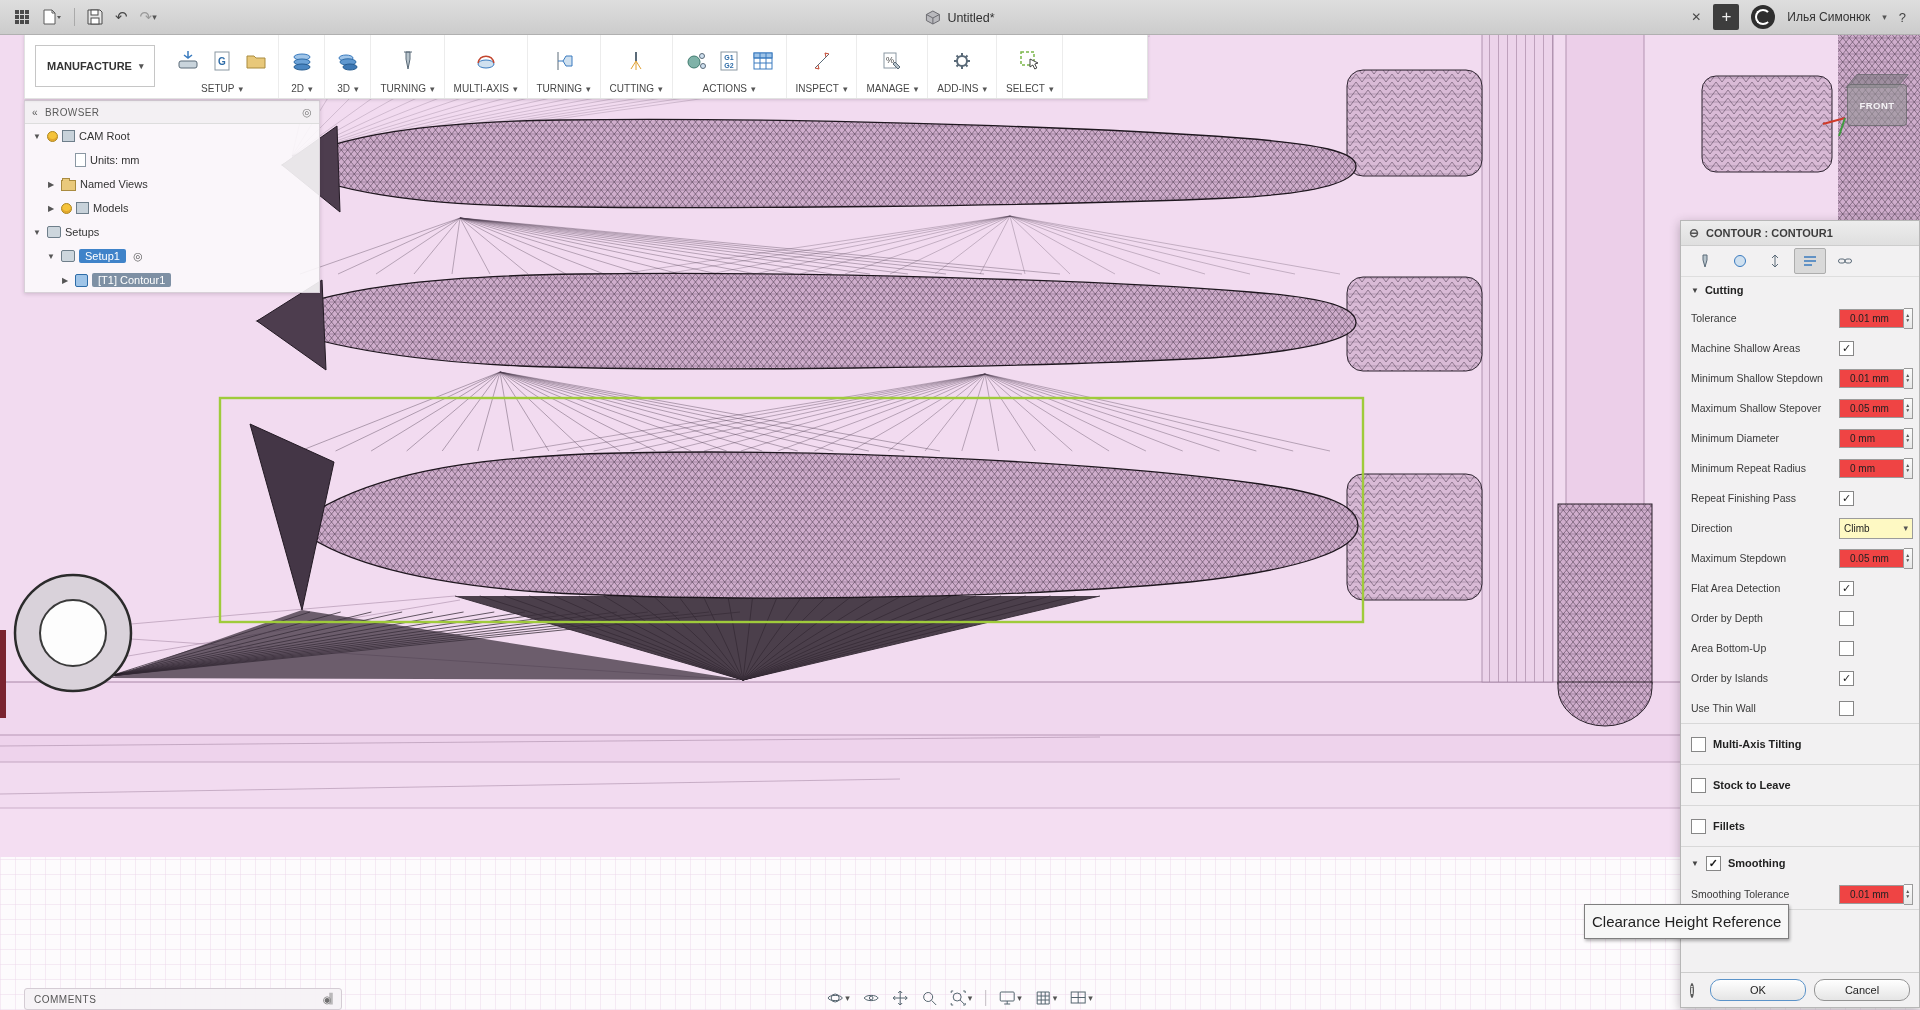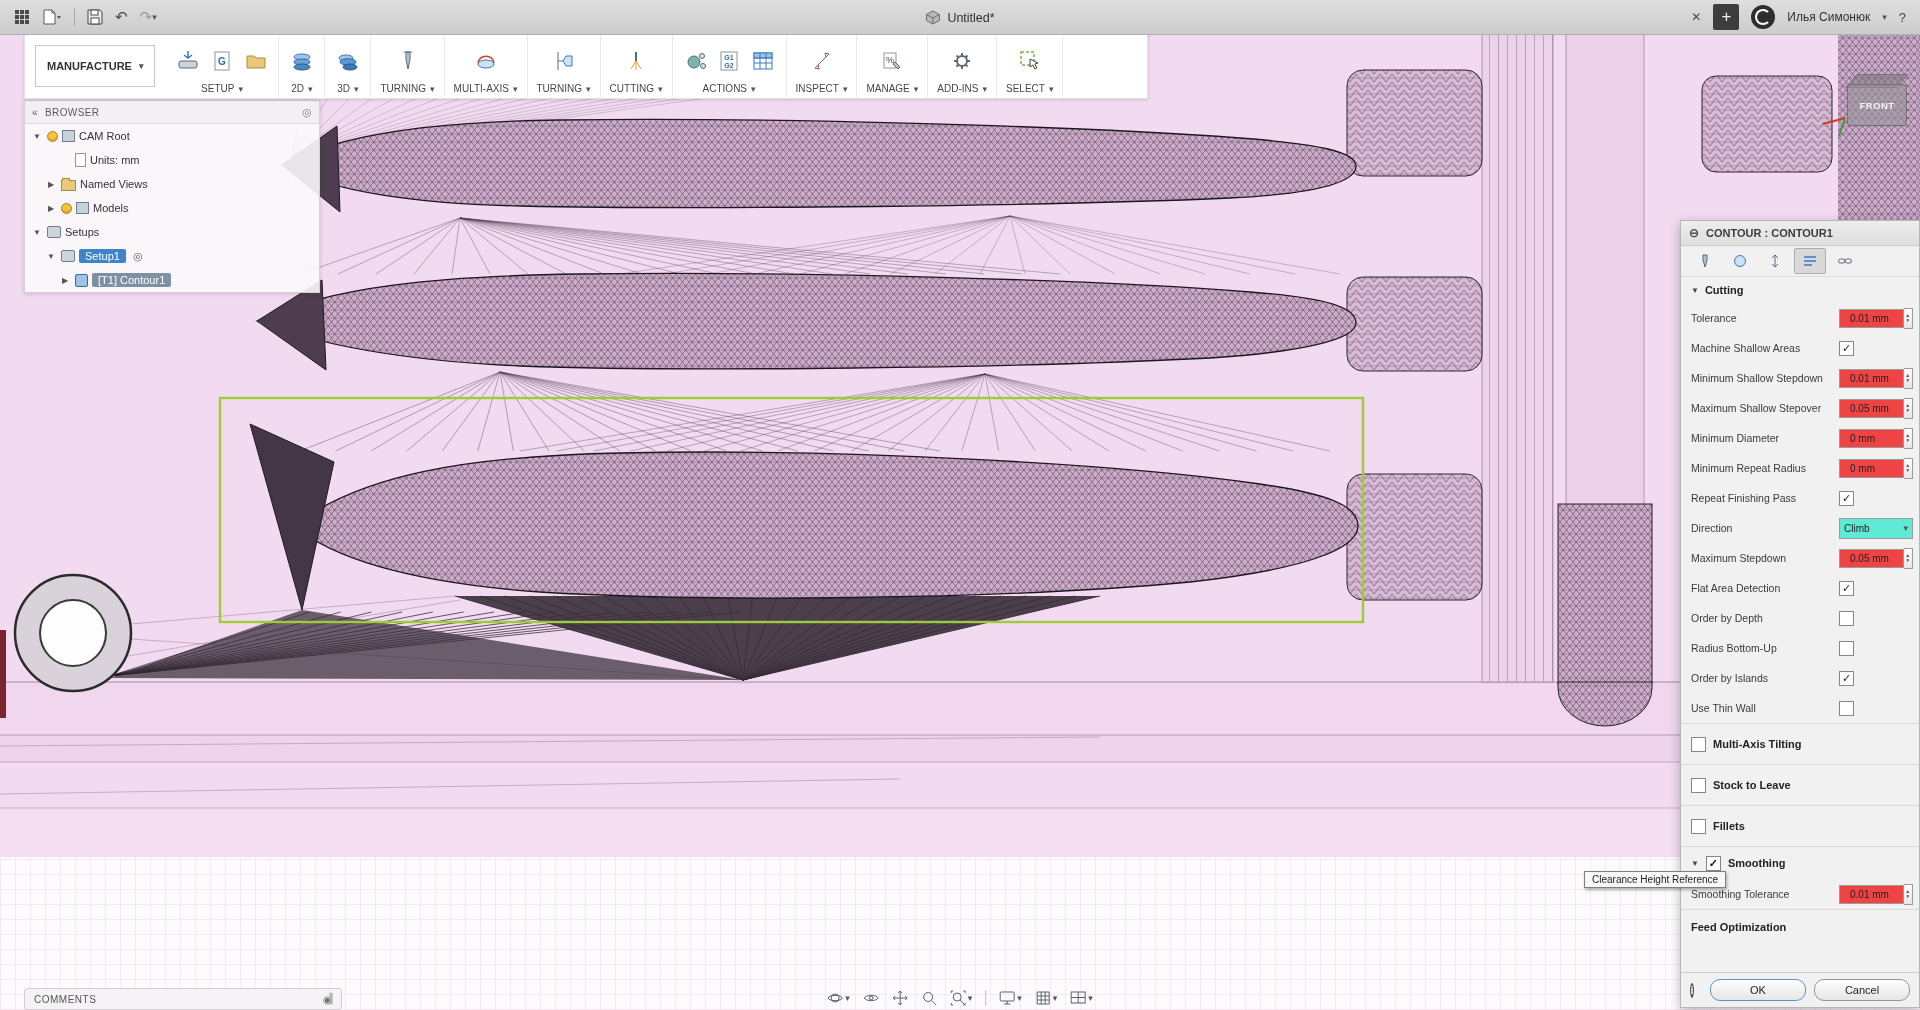--- a/index.html
+++ b/index.html
@@ -71,36 +71,36 @@
   .dg-tab.sel{background:#d9d9d9;border-color:#adadad}
   .sec-h{flex:none;display:flex;align-items:center;gap:6px;font-weight:bold;padding:0 10px;height:26px;color:#222}
   .tri{font-size:8px;color:#444}
   .row{height:30px;flex:none;display:flex;align-items:center;padding:0 6px 0 10px}
   .row .lbl{flex:1;font-size:10.5px;color:#3a3a3a;overflow:hidden;white-space:nowrap}
   .ctrl{width:74px;flex:none;display:flex;align-items:center}
   .numbox{width:56px;height:17px;background:#ef4444;border:1px solid #9b9b9b;font-size:10px;color:#222;
     display:flex;align-items:center;padding:0 10px;white-space:nowrap;overflow:hidden}
   .spin{width:11px;height:19px;border:1px solid #9b9b9b;border-left:none;background:linear-gradient(#fbfbfb,#e7e7e7);
     display:flex;flex-direction:column;align-items:center;justify-content:center;font-size:5px;line-height:5px;color:#555}
-  .selbox{width:70px;height:19px;background:#5eead4;border:1px solid #9b9b9b;font-size:10px;color:#222;
+  .selbox{width:70px;height:19px;background:#fef9c3;border:1px solid #9b9b9b;font-size:10px;color:#222;
     display:flex;align-items:center;padding:0 4px;justify-content:space-between}
   .cb{width:13px;height:13px;background:#fff;border:1px solid #878787;display:flex;align-items:center;
     justify-content:center;font-size:11px;line-height:11px;color:#1d1d1d;flex:none}
   .grp{flex:none;height:40px;border-top:1px solid #d8d8d8;display:flex;align-items:center;gap:7px;
     padding:0 10px;font-weight:bold;color:#222}
   .dg-fill{flex:1}
   .dg-bottom{flex:none;height:34px;border-top:1px solid #cdcdcd;display:flex;align-items:center;gap:8px;padding:0 9px}
   .info{width:15px;height:15px;border-radius:50%;background:#5a5a5a;color:#fff;font-size:10px;font-weight:bold;
     display:flex;align-items:center;justify-content:center}
   .btn{min-width:52px;height:20px;border:1px solid #949494;border-radius:10px;font-size:11px;color:#222;
     background:linear-gradient(#ffffff,#e5e5e5);display:flex;align-items:center;justify-content:center;padding:0 21px}
   .btn.ok{border-color:#5b93c9}
   
-  .tooltip{position:absolute;left:1584px;top:871px;z-index:70;background:#f7f7f7;border:1px solid #7e7e7e;
-    padding:2px 7px;font-size:10px;color:#222;box-shadow:1px 2px 3px rgba(0,0,0,.3);white-space:nowrap}
+  .tooltip{position:absolute;left:1584px;top:904px;z-index:70;background:#f7f7f7;border:1px solid #7e7e7e;
+    padding:8px 7px;font-size:15px;color:#222;box-shadow:1px 2px 3px rgba(0,0,0,.3);white-space:nowrap}
   
   .comments{position:absolute;left:24px;top:988px;width:298px;height:20px;z-index:40;
     background:rgba(245,242,245,.95);border:1px solid #d4ccd4;border-radius:3px;
     display:flex;align-items:center;padding:0 9px;font-size:10px;color:#555;letter-spacing:.5px}
   .comments .dot{margin-left:auto;color:#707070;font-size:10px}
   .c-handle{position:absolute;left:328px;top:991px;color:#8a8a8a;font-size:12px;z-index:40}
   .navbar{position:absolute;left:50%;top:986px;transform:translateX(-50%);display:flex;align-items:center;
     gap:5px;z-index:40}
   .nav-btn{height:24px;padding:0 4px;display:flex;align-items:center;gap:2px;color:#55656f;border-radius:2px}
   .nav-sep{width:1px;height:16px;background:#c3bcc3;margin:0 4px}
@@ -751,21 +751,21 @@
           <span class="cb">✓</span>
         </span>
       </div>
       <div class="row">
         <span class="lbl">Order by Depth</span>
         <span class="ctrl">
           <span class="cb"></span>
         </span>
       </div>
       <div class="row">
-        <span class="lbl">Radius Bottom-Up</span>
+        <span class="lbl">Area Bottom-Up</span>
         <span class="ctrl">
           <span class="cb"></span>
         </span>
       </div>
       <div class="row">
         <span class="lbl">Order by Islands</span>
         <span class="ctrl">
           <span class="cb">✓</span>
         </span>
       </div>

